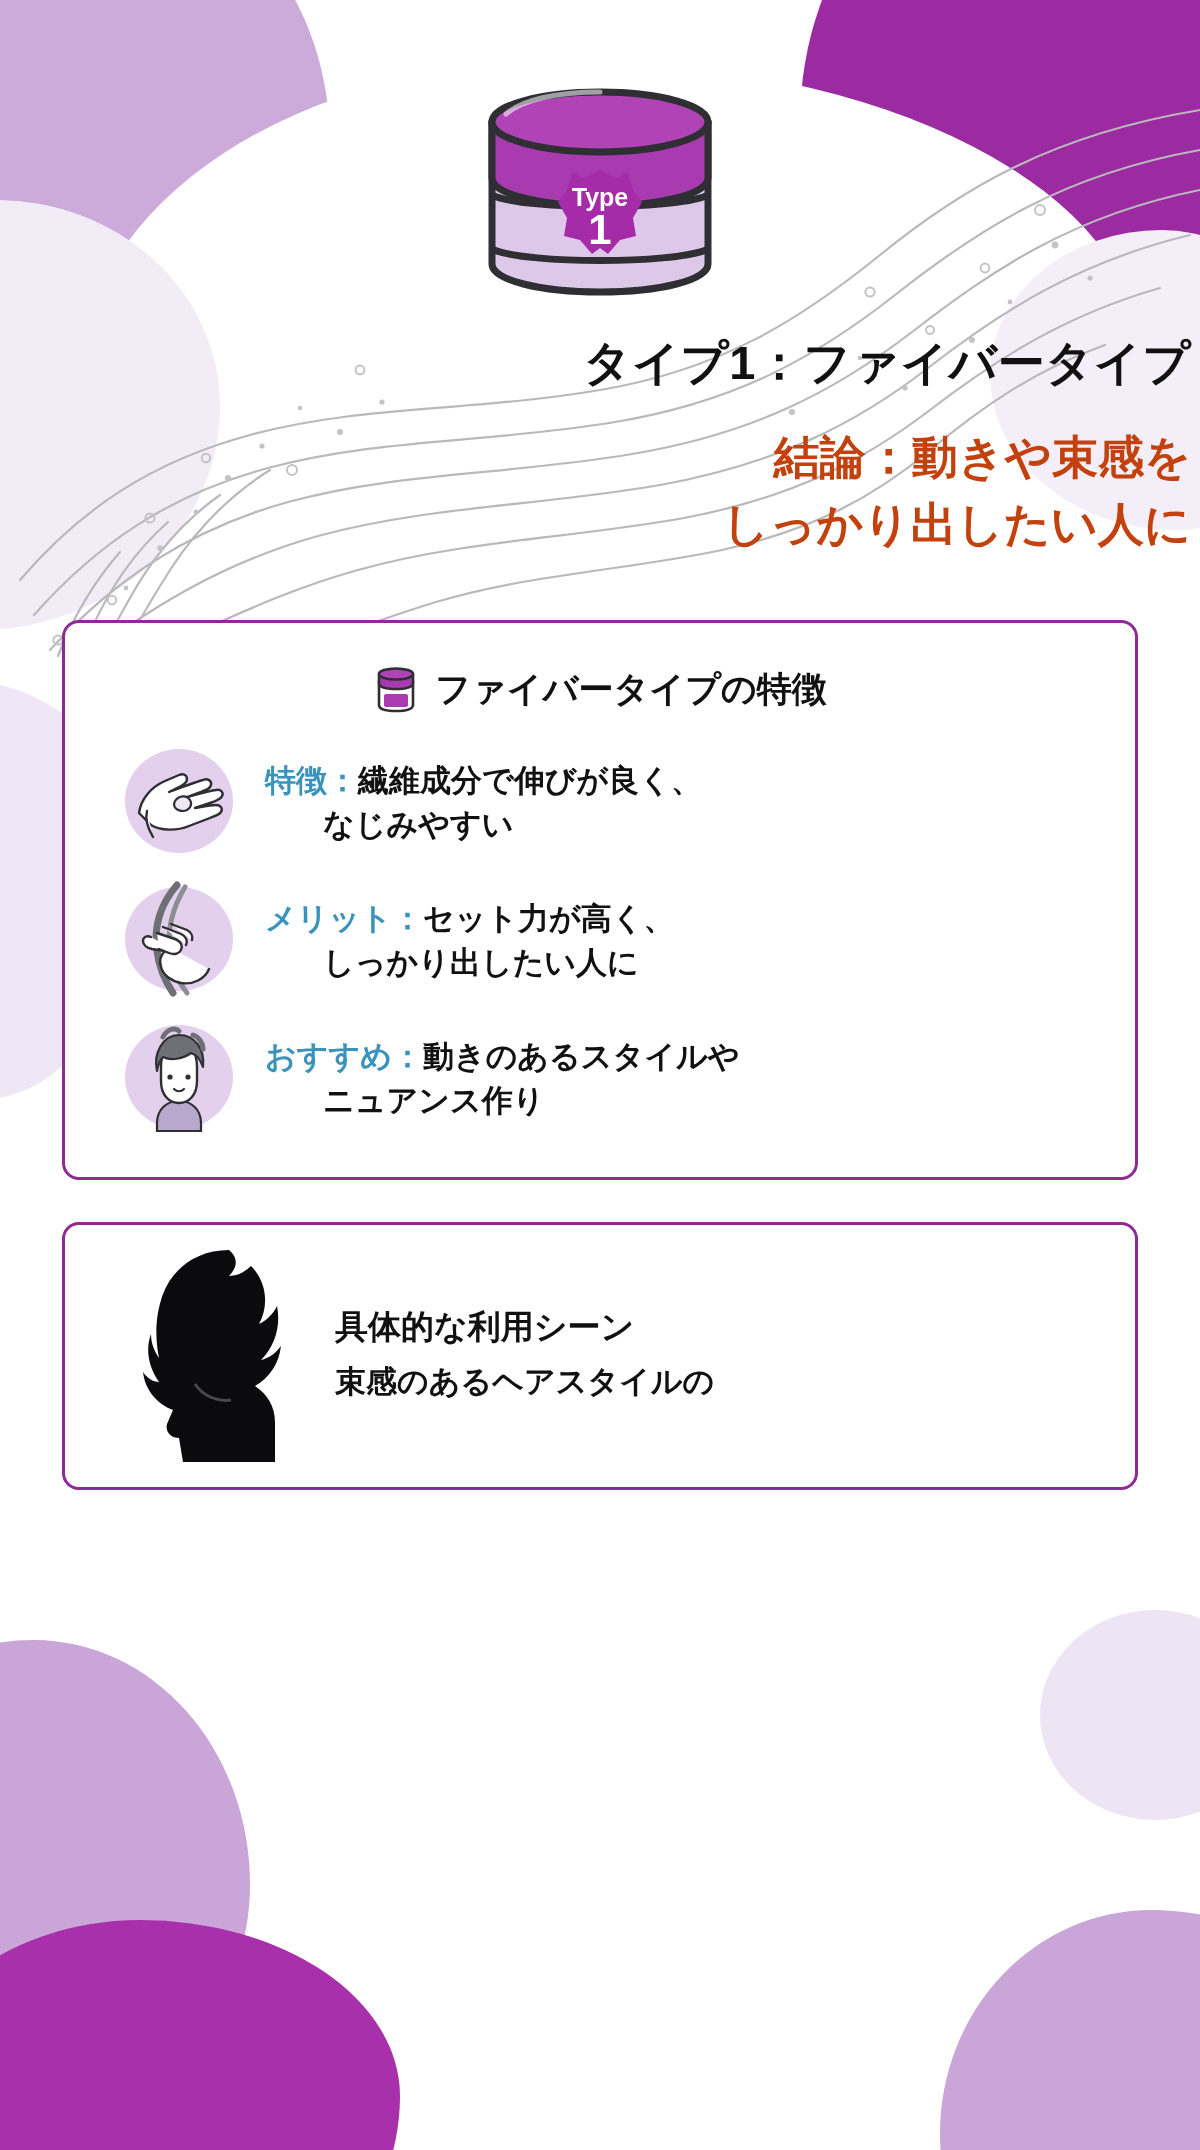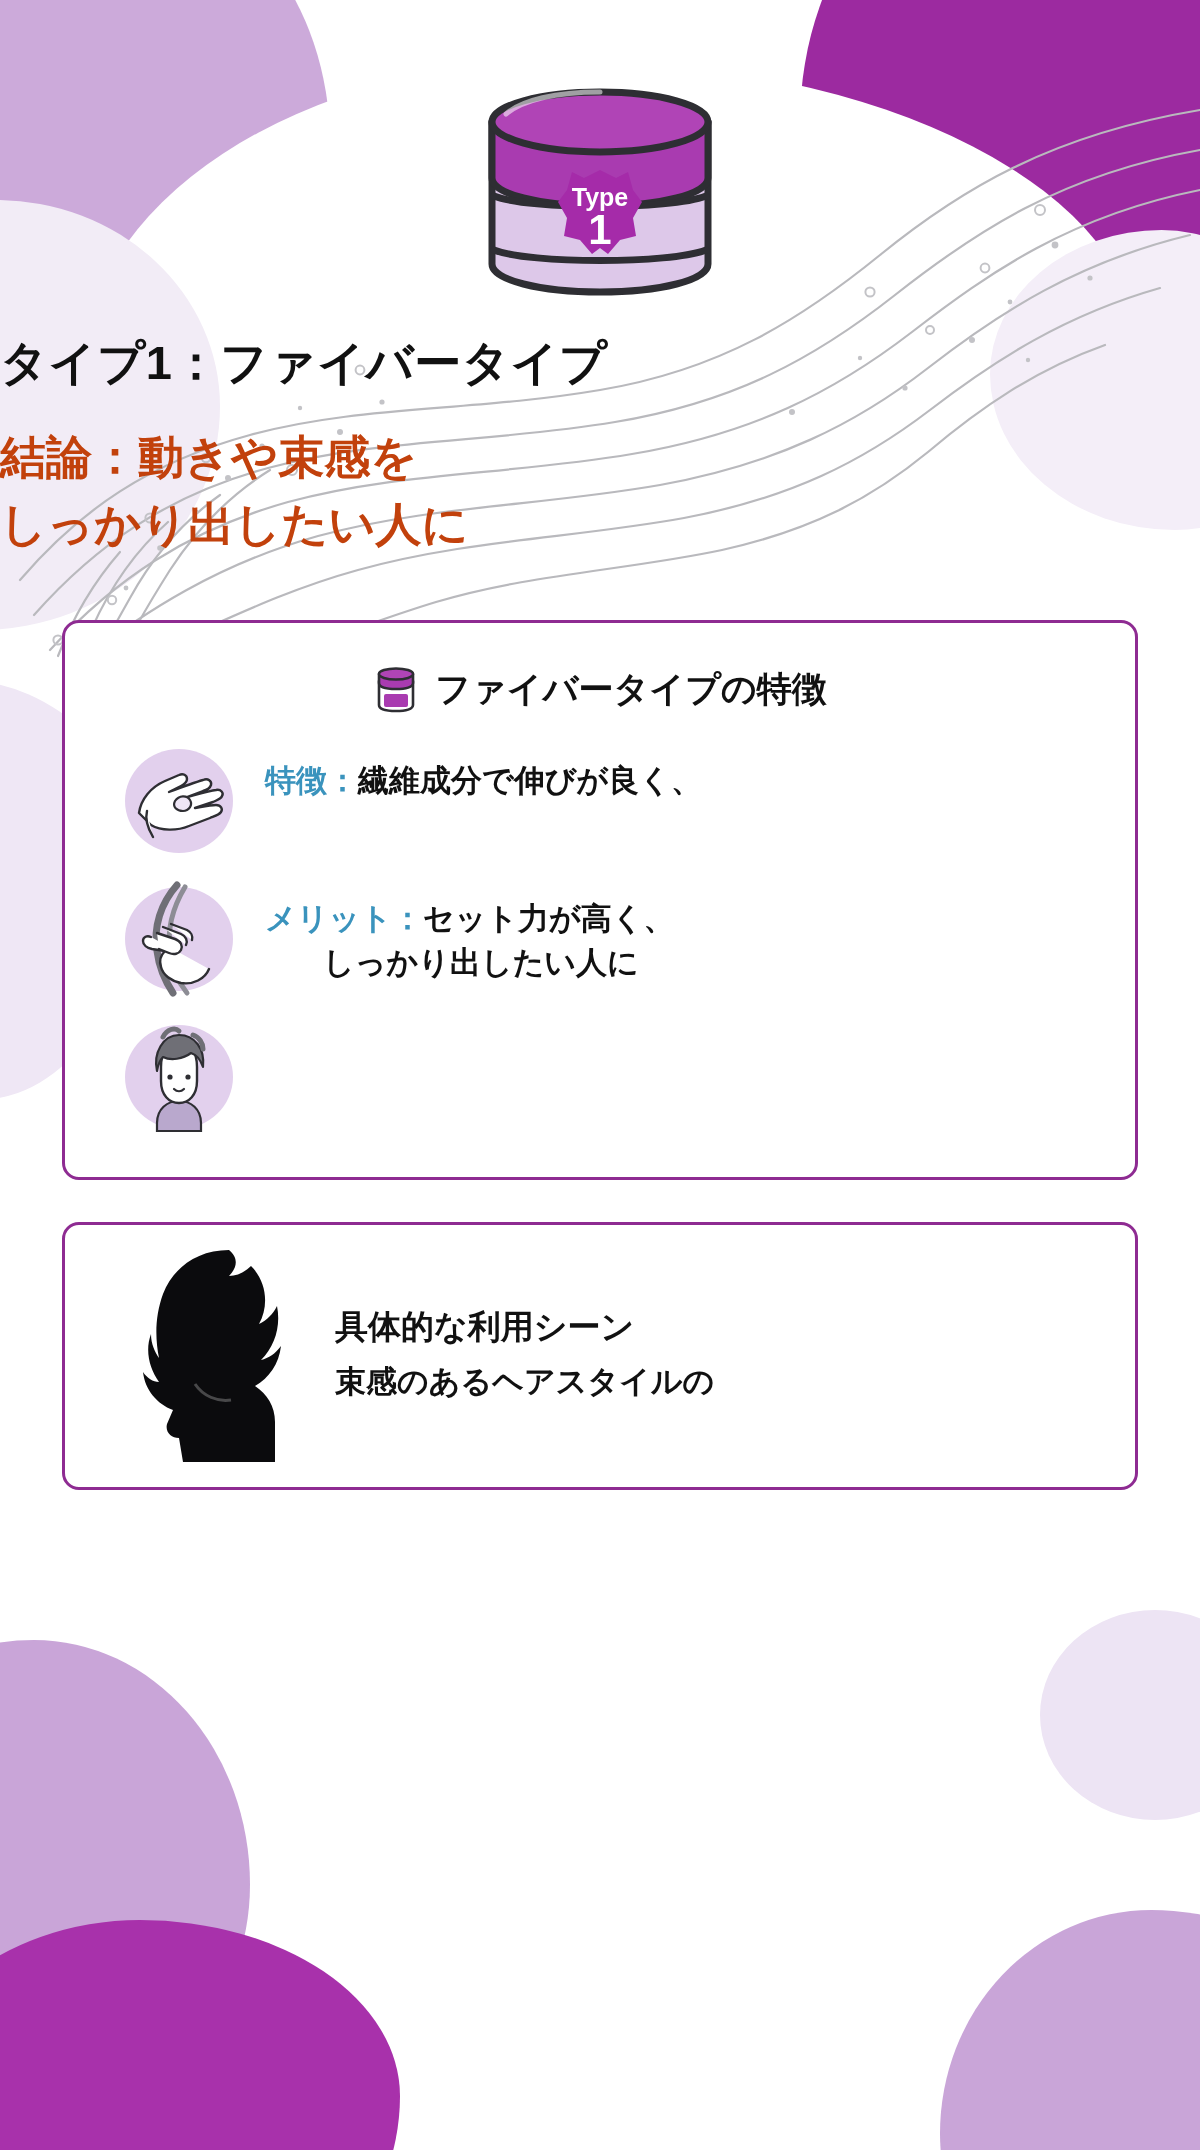--- a/index.html
+++ b/index.html
@@ -100,21 +100,21 @@
     left: 50%;
     top: 78px;
     transform: translateX(-50%);
   }
 
   
   .headline {
     position: absolute;
     left: 0; right: 9px;
     top: 336px;
-    text-align: left;
+    text-align: right;
   }
   .title-main {
     font-size: 47px;
     font-weight: 700;
     color: #111111;
     letter-spacing: .5px;
     line-height: 1.15;
     white-space: nowrap;
   }
   .subtitle-wrap {
@@ -339,20 +339,21 @@
                        C78 56 92 52 99 51 C104 50 107 54 105 57 C104 60 100 61 96 63 L78 69
                        C84 68 94 66 99 66 C104 66 106 70 104 73 C102 76 98 77 93 79 L72 87
                        C60 92 44 92 34 86 Z"></path>
               <path d="M36 98 C30 88 28 80 30 72"></path>
             </g>
             <path d="M58 62 C62 56 70 56 73 61 C76 66 72 72 66 72 C60 72 55 68 58 62 Z" fill="#efe6f6" stroke="#2e2e33" stroke-width="2.2"></path>
           </svg>
         </div>
         <div class="feature-text">
           <span class="feature-label">特徴：</span><span>繊維成分で伸びが良く、</span>
+          <span class="feature-line2">なじみやすい</span>
         </div>
       </div>
 
       <div class="feature-row">
         <div class="feature-icon">
           <svg width="124" height="124" viewBox="0 0 124 124">
             <ellipse cx="62" cy="62" rx="54" ry="52" fill="#e2d0ed"></ellipse>
             <path d="M60 8 C44 26 36 50 40 74 C42 90 48 104 56 116" fill="none" stroke="#6f6f76" stroke-width="7" stroke-linecap="round"></path>
             <path d="M68 10 C56 30 50 52 53 74 C55 92 62 106 70 116" fill="none" stroke="#8d8d95" stroke-width="5" stroke-linecap="round"></path>
             <g fill="#ffffff" stroke="#2e2e33" stroke-width="2.4" stroke-linejoin="round" stroke-linecap="round">
@@ -378,20 +379,24 @@
             <path d="M44 52 C44 36 52 26 62 26 C72 26 80 36 80 52 L80 66
                      C80 80 72 88 62 88 C52 88 44 80 44 66 Z" fill="#ffffff" stroke="#2e2e33" stroke-width="2.4"></path>
             <path d="M40 56 C36 38 46 20 62 20 C78 20 88 34 86 52
                      C84 46 80 40 74 38 C66 44 54 46 46 42 C42 46 41 50 40 56 Z" fill="#6f6f76" stroke="#2e2e33" stroke-width="2.2" stroke-linejoin="round"></path>
             <path d="M46 22 C50 14 58 12 62 16" fill="none" stroke="#6f6f76" stroke-width="5" stroke-linecap="round"></path>
             <path d="M76 20 C82 22 86 28 86 34" fill="none" stroke="#6f6f76" stroke-width="5" stroke-linecap="round"></path>
             <circle cx="53" cy="62" r="2.6" fill="#2e2e33"></circle>
             <circle cx="71" cy="62" r="2.6" fill="#2e2e33"></circle>
             <path d="M57 74 C60 77 64 77 67 74" fill="none" stroke="#2e2e33" stroke-width="2.2" stroke-linecap="round"></path>
           </svg>
+        </div>
+        <div class="feature-text">
+          <span class="feature-label">おすすめ：</span><span>動きのあるスタイルや</span>
+          <span class="feature-line2">ニュアンス作り</span>
         </div>
       </div>
 
     </div>
   </div>
 
   <div class="card" id="card-usage">
     <div class="usage-inner">
       <div class="usage-figure">
         <svg width="190" height="220" viewBox="0 0 190 220">

